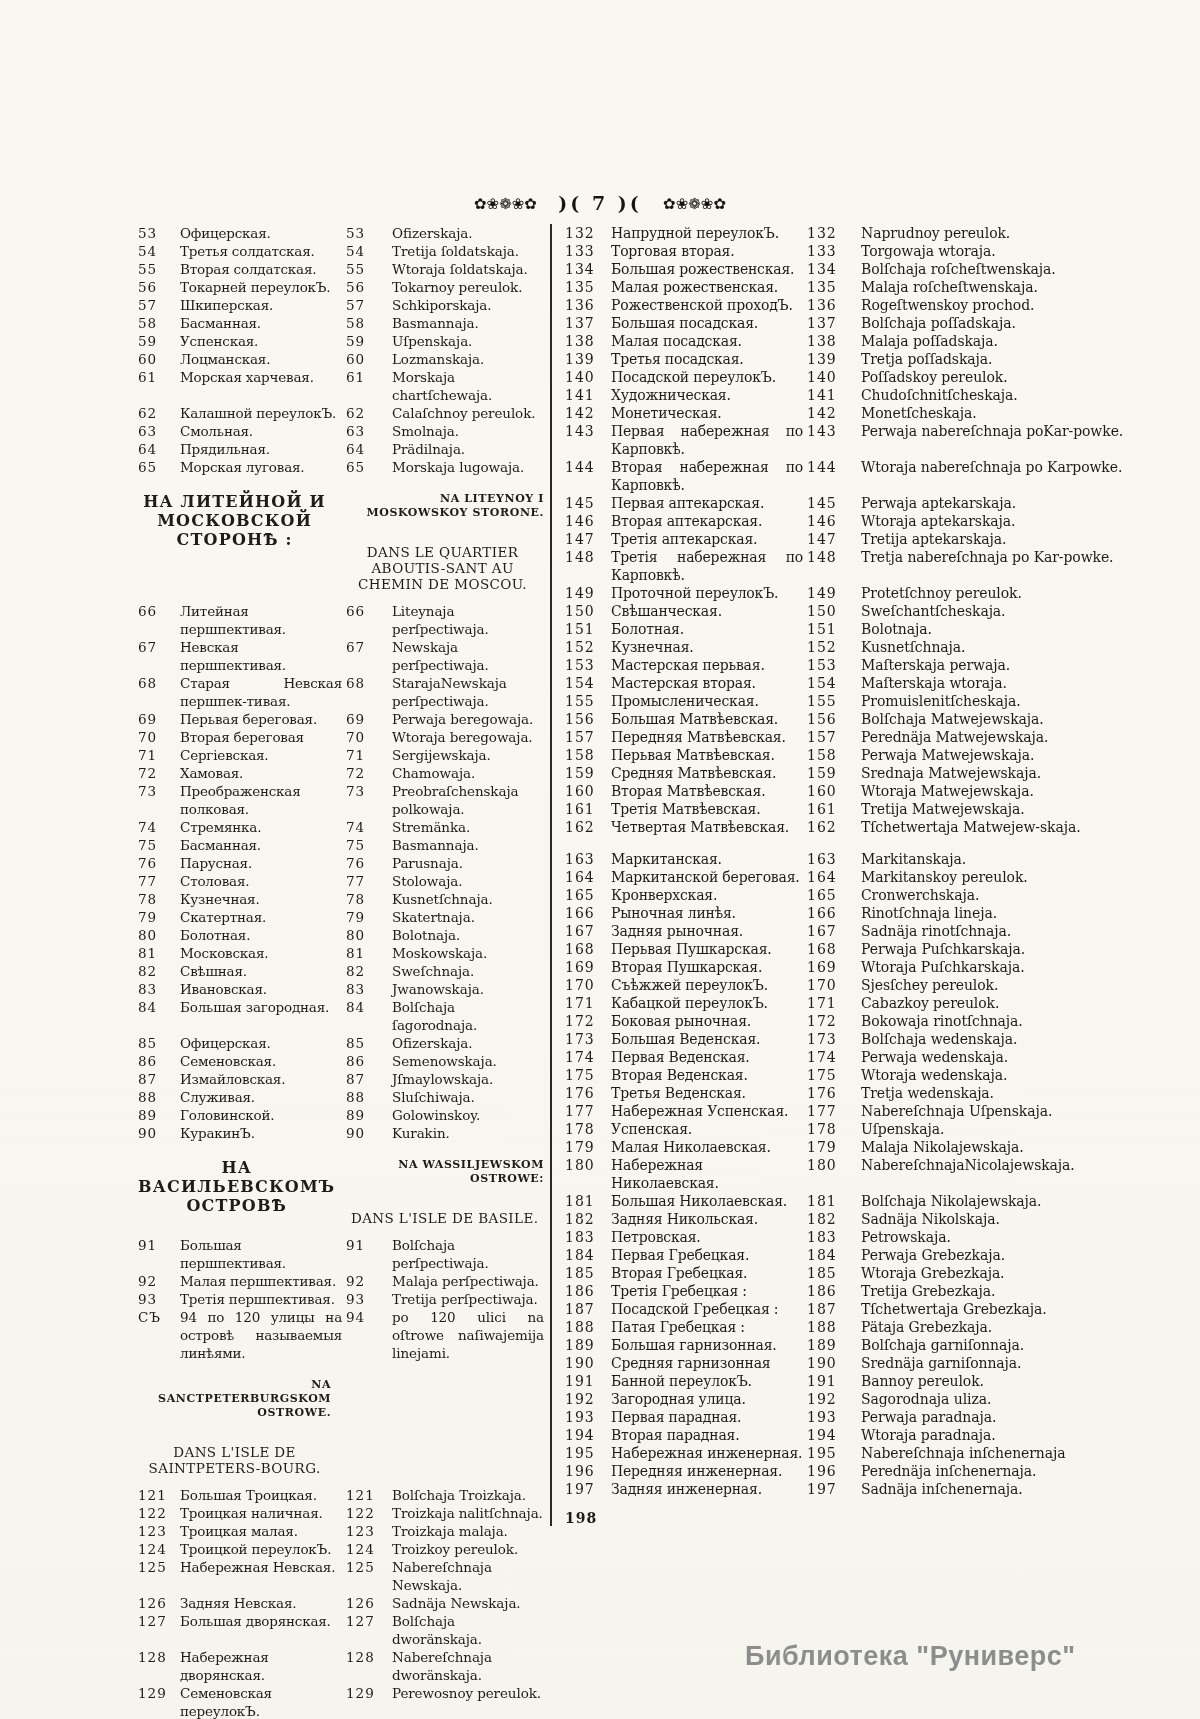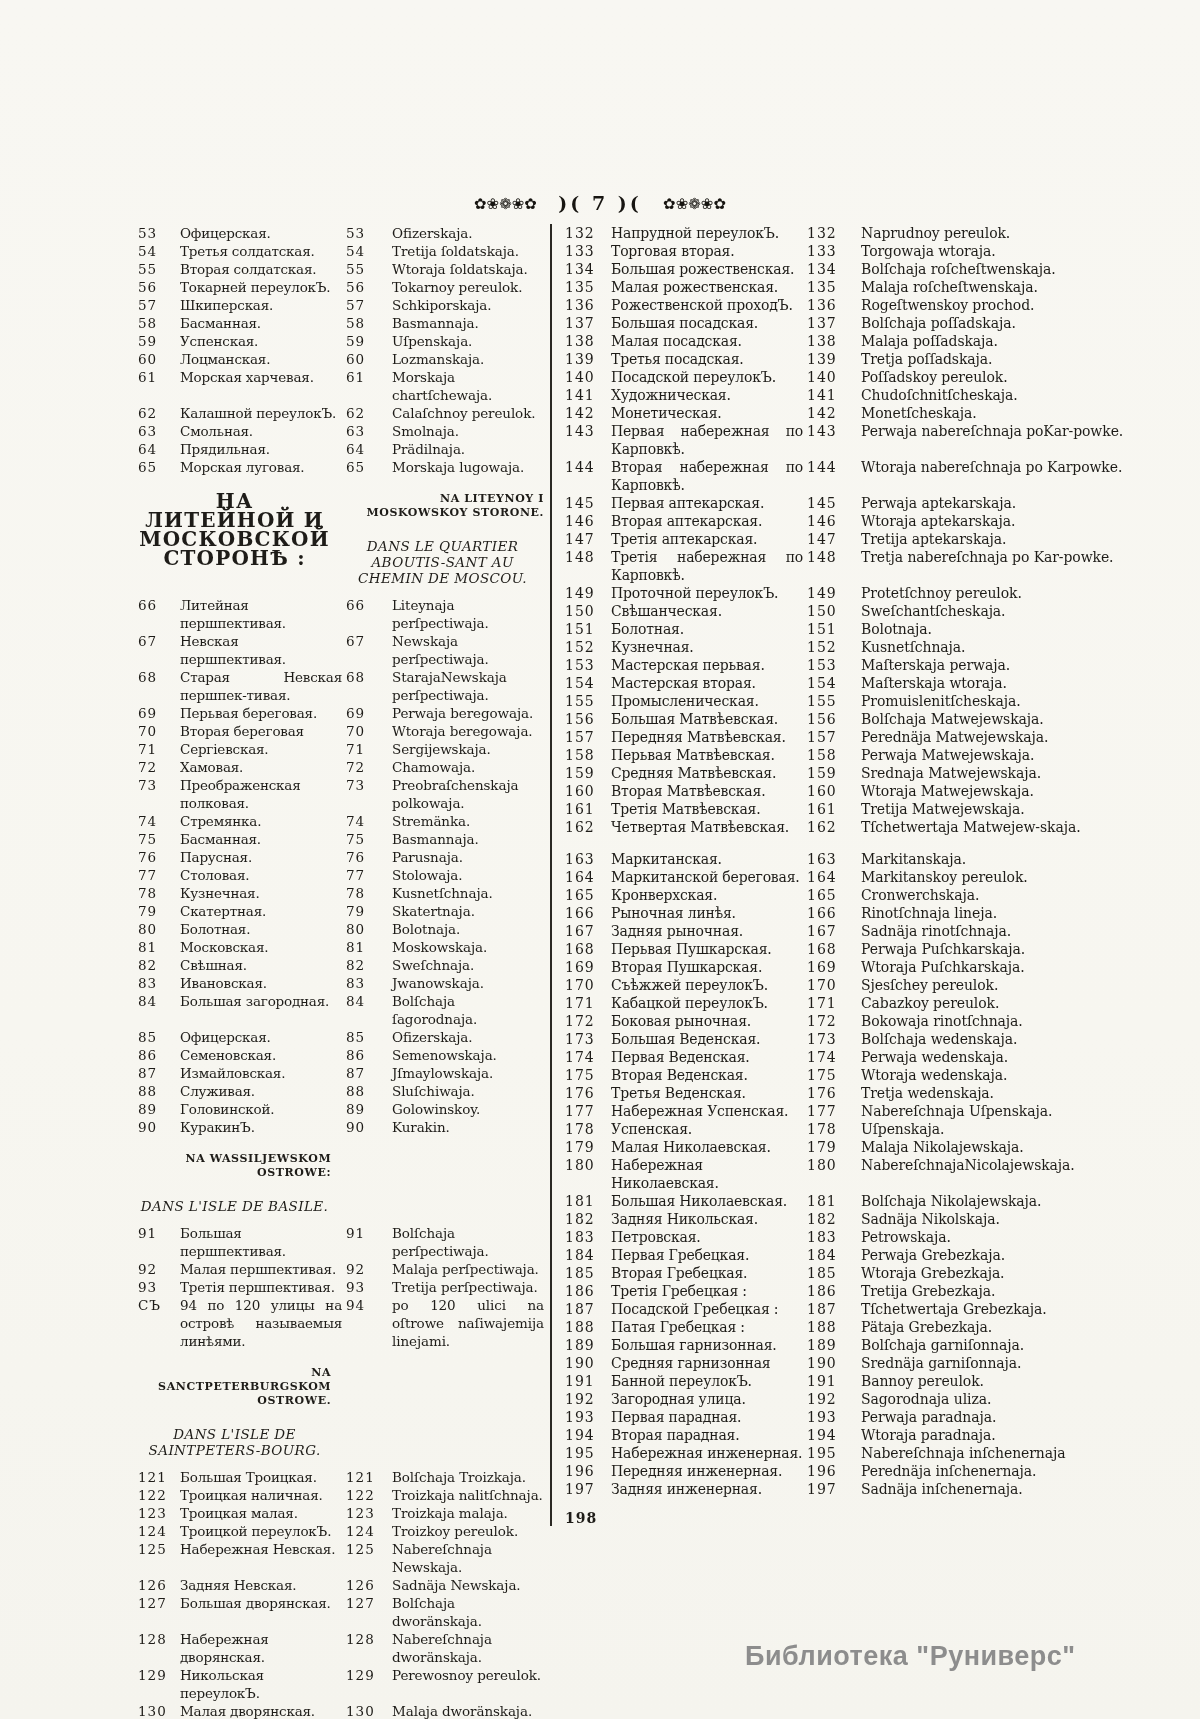--- a/index.html
+++ b/index.html
@@ -65,40 +65,39 @@
   .lat-name{letter-spacing:-0.1px;}
   
   .heading{
     display:grid;
     grid-template-columns:1fr 1.05fr;
     column-gap:10px;
     margin:16px 0 10px 0;
     align-items:start;
   }
   .h-ru{
-    font-size:20px;
+    font-size:16px;
     letter-spacing:1.2px;
     text-align:center;
     line-height:19px;
     font-weight:bold;
     font-stretch:normal;
   }
   .h-caps{
     font-size:11px;
     font-weight:bold;
     letter-spacing:0.6px;
     text-align:right;
     line-height:14px;
   }
   .h-fr{
-    font-style:italic;
     font-size:13.5px;
     text-align:center;
     line-height:16px;
-    margin-top:18px;
+    margin-top:24px;
     letter-spacing:0.4px;
   }
   .gap{height:14px;}
   
   .catchword{
     text-align:left;
     padding-right:52px;
     font-size:14px;
     font-weight:bold;
     letter-spacing:1px;
@@ -397,20 +396,21 @@
   </div>
 
   <div class="row">
     <span class="num ru-num">90</span>
     <span class="name ru-name">КуракинЪ.</span>
     <span class="num lat-num">90</span>
     <span class="name lat-name">Kurakin.</span>
   </div>
 
   <div class="heading">
+    <div class="h-ru">НА ВАСИЛЬЕВСКОМЪ ОСТРОВѢ</div>
     <div class="h-lat">
       <div class="h-caps">NA WASSILJEWSKOM OSTROWE:</div>
       <div class="h-fr">DANS L'ISLE DE BASILE.</div>
     </div>
   </div>
 
   <div class="row">
     <span class="num ru-num">91</span>
     <span class="name ru-name">Большая першпективая.</span>
     <span class="num lat-num">91</span>
@@ -496,21 +496,21 @@
 
   <div class="row">
     <span class="num ru-num">128</span>
     <span class="name ru-name">Набережная дворянская.</span>
     <span class="num lat-num">128</span>
     <span class="name lat-name">Nabereſchnaja dworänskaja.</span>
   </div>
 
   <div class="row">
     <span class="num ru-num">129</span>
-    <span class="name ru-name">Никольская переулокЪ.</span>
+    <span class="name ru-name">Семеновская переулокЪ.</span>
     <span class="num lat-num">129</span>
     <span class="name lat-name">Perewosnoy pereulok.</span>
   </div>
 
   <div class="row">
     <span class="num ru-num">130</span>
     <span class="name ru-name">Малая дворянская.</span>
     <span class="num lat-num">130</span>
     <span class="name lat-name">Malaja dworänskaja.</span>
   </div>

